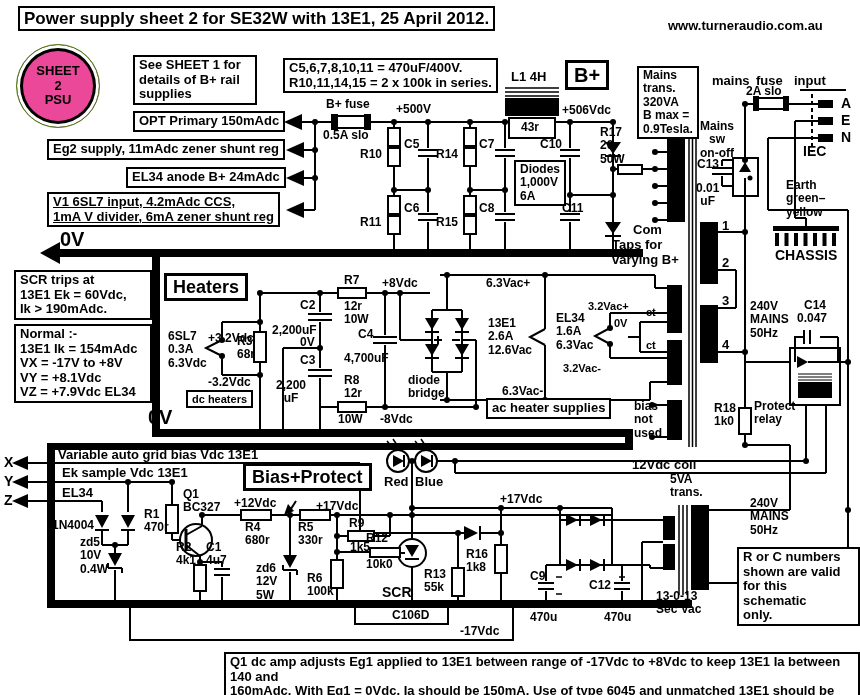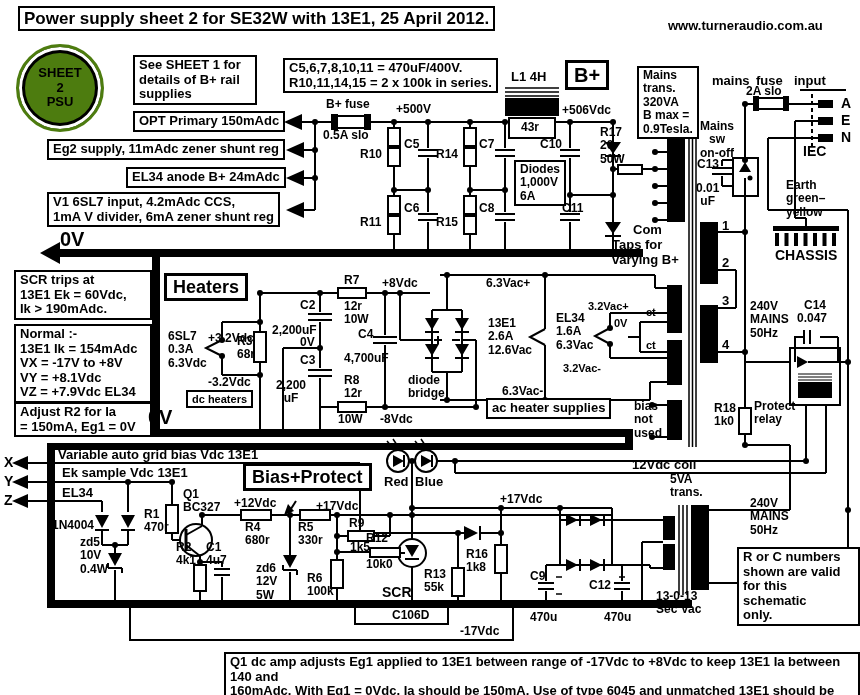--- a/index.html
+++ b/index.html
@@ -10,24 +10,24 @@
      white-space:pre-line;color:#000;}
   .bx{border:2px solid #000;background:#fff;padding:1px 4px;}
   .bx3{border:3px solid #000;background:#fff;padding:1px 6px;}
   .c{text-align:center;}
   .s11{font-size:11px;}
   .s13{font-size:13px;}
   .s14{font-size:14px;}
   .s17{font-size:17px;}
   .s18{font-size:18px;}
   .s20{font-size:20px;}
-  .badge{position:absolute;left:16px;top:44px;width:82px;height:82px;border:3px solid #4d7c0f;
+  .badge{position:absolute;left:16px;top:44px;width:82px;height:82px;border:1px solid #4d7c0f;
          border-radius:50%;box-shadow:inset 0 0 0 3px #fff, inset 0 0 0 6px #000;
          display:flex;align-items:center;justify-content:center;text-align:center;
-         font-weight:bold;font-size:13px;line-height:1.15;white-space:pre-line;z-index:2;background:#4d7c0f;}
+         font-weight:bold;font-size:13px;line-height:1.15;white-space:pre-line;z-index:2;background:#ec4899;}
 </style>
 </head>
 <body>
 
 <div id="page">
 
 <svg id="wires" width="860" height="695" viewBox="0 0 860 695">
  <g stroke="#000" stroke-width="2" fill="none">
 
   <path d="M300,122 H334 M368,122 H509 M555,122 H613"></path>
@@ -300,34 +300,32 @@
 
 <div class="l bx s13" style="left:133px;top:55px;width:112px;">See SHEET 1 for
 details of B+ rail
 supplies</div>
 <div class="l bx s13" style="left:283px;top:58px;">C5,6,7,8,10,11 = 470uF/400V.
 R10,11,14,15 = 2 x 100k in series.</div>
 
 <div class="l bx s13" style="left:133px;top:111px;">OPT Primary 150mAdc</div>
 <div class="l bx s13" style="left:47px;top:139px;">Eg2 supply, 11mAdc zener shunt reg</div>
 <div class="l bx s13" style="left:126px;top:167px;">EL34 anode B+ 24mAdc</div>
-<div class="l bx s13" style="left:47px;top:192px;">V1 6SL7 input, 4.2mAdc CCS,
+<div class="l bx s13" style="left:47px;top:192px;text-decoration:underline;">V1 6SL7 input, 4.2mAdc CCS,
 1mA V divider, 6mA zener shunt reg</div>
 <div class="l s20" style="left:60px;top:228px;">0V</div>
 
 <div class="l bx s13" style="left:14px;top:270px;width:126px;">SCR trips at
 13E1 Ek = 60Vdc,
 Ik &gt; 190mAdc.</div>
 <div class="l bx s13" style="left:14px;top:324px;width:126px;">Normal :-
 13E1 Ik = 154mAdc
 VX = -17V to +8V
 VY = +8.1Vdc
 VZ = +7.9Vdc EL34</div>
-<div class="l bx s13" style="left:14px;top:402px;width:126px;">Adjust R2 for Ia
-= 150mA, Eg1 = 0V</div>
 
 <div class="l" style="left:326px;top:98px;">B+ fuse</div>
 <div class="l" style="left:323px;top:129px;">0.5A slo</div>
 <div class="l" style="left:396px;top:103px;">+500V</div>
 <div class="l s13" style="left:511px;top:70px;">L1 4H</div>
 <div class="l" style="left:521px;top:121px;">43r</div>
 <div class="l" style="left:562px;top:104px;">+506Vdc</div>
 <div class="l bx3 s20" style="left:565px;top:60px;">B+</div>
 <div class="l" style="left:360px;top:148px;">R10</div>
 <div class="l" style="left:360px;top:216px;">R11</div>

